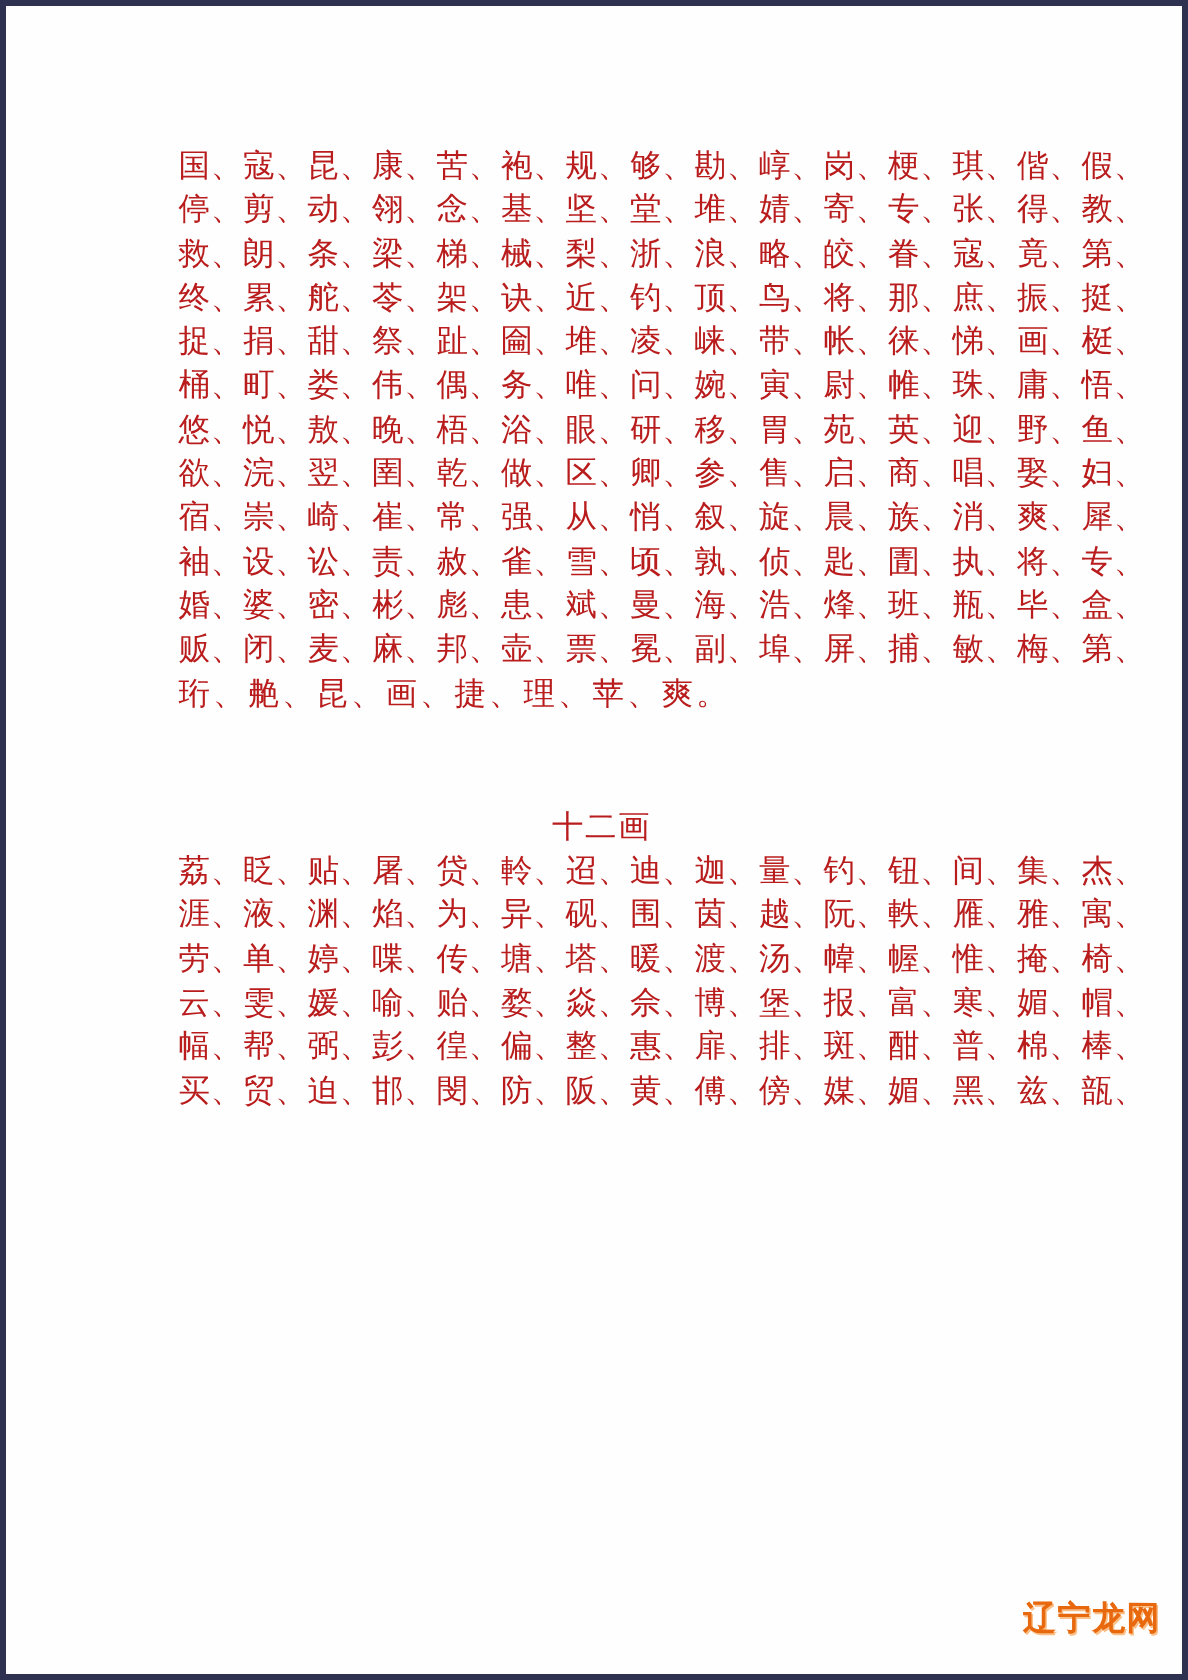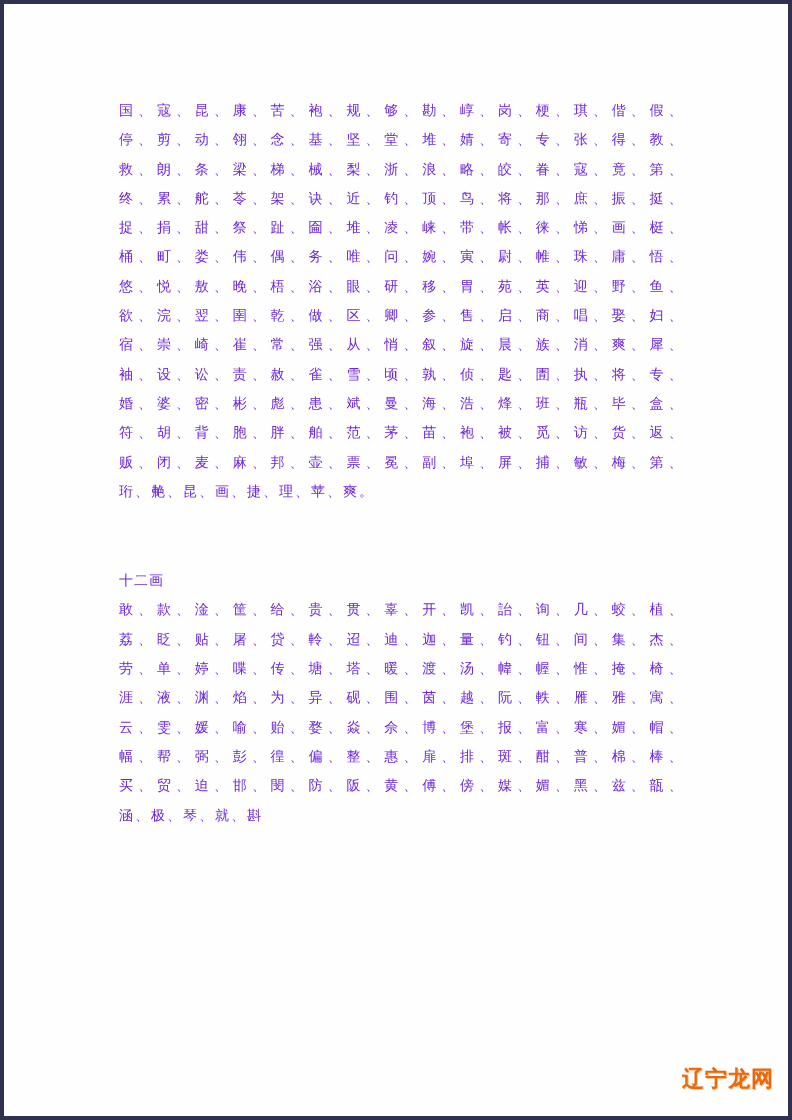--- a/index.html
+++ b/index.html
@@ -11,41 +11,41 @@
     background: #fefefe;
     border: 4px solid #2e3150;
     overflow: hidden;
     font-family: "DejaVu Serif", "Liberation Serif", serif;
   }
   .content {
     position: absolute;
     left: 115px;
     top: 92px;
     width: 564px;
-    color: #6d28d9;
-    font-size: 14px;
+    color: #b91c1c;
+    font-size: 21px;
     line-height: 29.3px;
   }
   .char-line {
     text-align: justify;
     text-align-last: justify;
     text-justify: inter-ideograph;
     letter-spacing: 0.5px;
     white-space: nowrap;
     height: 29.3px;
   }
   .char-line.last {
     text-align: right;
     text-align-last: left;
     letter-spacing: 2px;
   }
   .section-gap { height: 60px; }
   .section-heading {
     height: 29.3px;
-    text-align: left;
+    text-align: center;
     letter-spacing: 1px;
   }
   .watermark {
     position: absolute;
     right: 14px;
     bottom: 22px;
     font-size: 22px;
     font-weight: bold;
     color: #e8680d;
     letter-spacing: 1px;
@@ -65,35 +65,32 @@
       <div class="char-line">停、剪、动、翎、念、基、坚、堂、堆、婧、寄、专、张、得、教、</div>
       <div class="char-line">救、朗、条、梁、梯、械、梨、浙、浪、略、皎、眷、寇、竟、第、</div>
       <div class="char-line">终、累、舵、苓、架、诀、近、钓、顶、鸟、将、那、庶、振、挺、</div>
       <div class="char-line">捉、捐、甜、祭、趾、圇、堆、凌、崃、带、帐、徕、悌、画、梃、</div>
       <div class="char-line">桶、町、娄、伟、偶、务、唯、问、婉、寅、尉、帷、珠、庸、悟、</div>
       <div class="char-line">悠、悦、敖、晚、梧、浴、眼、研、移、胃、苑、英、迎、野、鱼、</div>
       <div class="char-line">欲、浣、翌、圉、乾、做、区、卿、参、售、启、商、唱、娶、妇、</div>
       <div class="char-line">宿、崇、崎、崔、常、强、从、悄、叙、旋、晨、族、消、爽、犀、</div>
       <div class="char-line">袖、设、讼、责、赦、雀、雪、顷、孰、侦、匙、圊、执、将、专、</div>
       <div class="char-line">婚、婆、密、彬、彪、患、斌、曼、海、浩、烽、班、瓶、毕、盒、</div>
-      <div class="char-line">符、胡、背、胞、胖、舶、范、茅、苗、袍、被、觅、访、货、返、</div>
       <div class="char-line">贩、闭、麦、麻、邦、壶、票、冕、副、埠、屏、捕、敏、梅、第、</div>
       <div class="char-line last">珩、艴、昆、画、捷、理、苹、爽。</div>
     </div>
 
     <div class="section-gap"></div>
 
     <div>
       <div class="section-heading">十二画</div>
-      <div class="char-line">敢、款、淦、筐、给、贵、贯、辜、开、凯、詒、询、几、蛟、植、</div>
       <div class="char-line">荔、眨、贴、屠、贷、軨、迢、迪、迦、量、钓、钮、间、集、杰、</div>
+      <div class="char-line">涯、液、渊、焰、为、异、砚、围、茵、越、阮、軼、雁、雅、寓、</div>
       <div class="char-line">劳、单、婷、喋、传、塘、塔、暖、渡、汤、幃、幄、惟、掩、椅、</div>
-      <div class="char-line">涯、液、渊、焰、为、异、砚、围、茵、越、阮、軼、雁、雅、寓、</div>
       <div class="char-line">云、雯、媛、喻、贻、婺、焱、佘、博、堡、报、富、寒、媚、帽、</div>
       <div class="char-line">幅、帮、弼、彭、徨、偏、整、惠、扉、排、斑、酣、普、棉、棒、</div>
       <div class="char-line">买、贸、迫、邯、閔、防、阪、黄、傅、傍、媒、媚、黑、兹、瓿、</div>
-      <div class="char-line last">涵、极、琴、就、斟</div>
     </div>
 
   </div>
 
   <div class="watermark">辽宁龙网</div>
 </div>
 
 </body></html>

